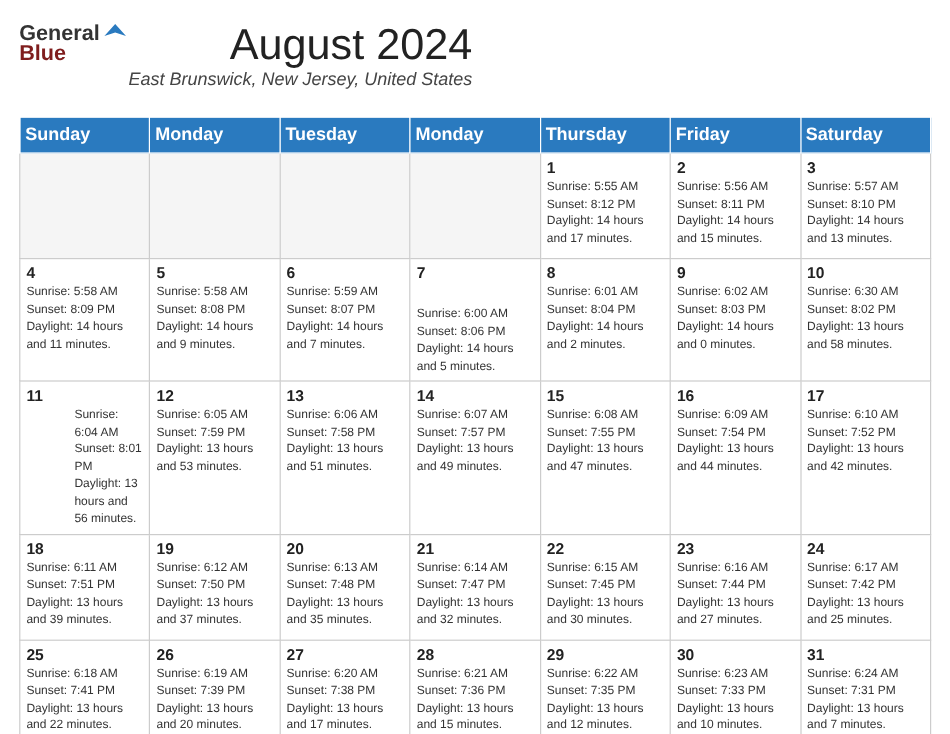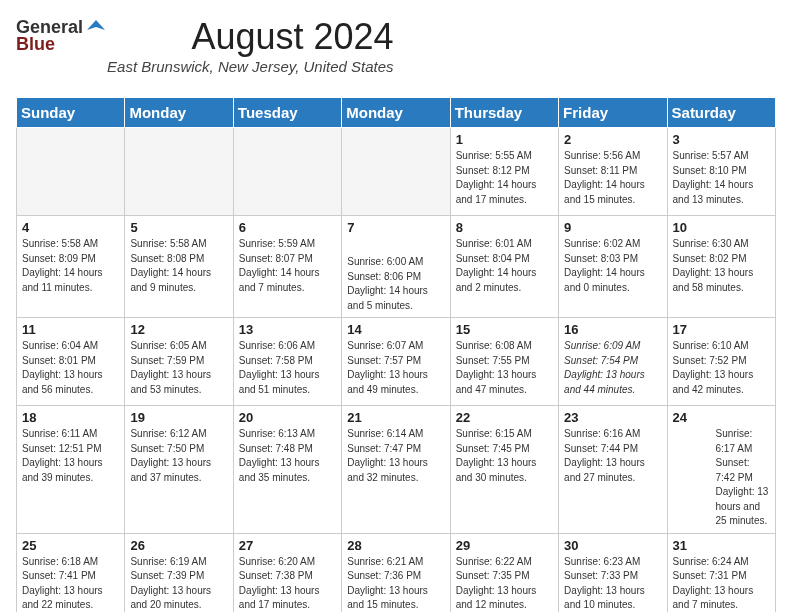--- a/index.html
+++ b/index.html
@@ -170,21 +170,21 @@
         <td>
           <div class="day-number">10</div>
           <div class="day-info" style="white-space: pre-line;">Sunrise: 6:30 AM
 Sunset: 8:02 PM
 Daylight: 13 hours and 58 minutes.</div>
         </td>
       </tr>
       <tr>
         <td>
           <div class="day-number">11</div>
-          <div class="day-info" style="white-space: pre-line;">Sunrise: 6:04 AM
+          <div class="day-info" style="white-space: pre-line; margin-left: 40px;">Sunrise: 6:04 AM
 Sunset: 8:01 PM
 Daylight: 13 hours and 56 minutes.</div>
         </td>
         <td>
           <div class="day-number">12</div>
           <div class="day-info" style="white-space: pre-line;">Sunrise: 6:05 AM
 Sunset: 7:59 PM
 Daylight: 13 hours and 53 minutes.</div>
         </td>
         <td>
@@ -200,36 +200,36 @@
 Daylight: 13 hours and 49 minutes.</div>
         </td>
         <td>
           <div class="day-number">15</div>
           <div class="day-info" style="white-space: pre-line;">Sunrise: 6:08 AM
 Sunset: 7:55 PM
 Daylight: 13 hours and 47 minutes.</div>
         </td>
         <td>
           <div class="day-number">16</div>
-          <div class="day-info" style="white-space: pre-line; font-style: italic;">Sunrise: 6:09 AM
+          <div class="day-info" style="white-space: pre-line;">Sunrise: 6:09 AM
 Sunset: 7:54 PM
 Daylight: 13 hours and 44 minutes.</div>
         </td>
         <td>
           <div class="day-number">17</div>
           <div class="day-info" style="white-space: pre-line;">Sunrise: 6:10 AM
 Sunset: 7:52 PM
 Daylight: 13 hours and 42 minutes.</div>
         </td>
       </tr>
       <tr>
         <td>
           <div class="day-number">18</div>
           <div class="day-info" style="white-space: pre-line;">Sunrise: 6:11 AM
-Sunset: 12:51 PM
+Sunset: 7:51 PM
 Daylight: 13 hours and 39 minutes.</div>
         </td>
         <td>
           <div class="day-number">19</div>
           <div class="day-info" style="white-space: pre-line;">Sunrise: 6:12 AM
 Sunset: 7:50 PM
 Daylight: 13 hours and 37 minutes.</div>
         </td>
         <td>
           <div class="day-number">20</div>
@@ -250,21 +250,21 @@
 Daylight: 13 hours and 30 minutes.</div>
         </td>
         <td>
           <div class="day-number">23</div>
           <div class="day-info" style="white-space: pre-line;">Sunrise: 6:16 AM
 Sunset: 7:44 PM
 Daylight: 13 hours and 27 minutes.</div>
         </td>
         <td>
           <div class="day-number">24</div>
-          <div class="day-info" style="white-space: pre-line; margin-left: 43px;">Sunrise: 6:17 AM
+          <div class="day-info" style="white-space: pre-line;">Sunrise: 6:17 AM
 Sunset: 7:42 PM
 Daylight: 13 hours and 25 minutes.</div>
         </td>
       </tr>
       <tr>
         <td>
           <div class="day-number">25</div>
           <div class="day-info" style="white-space: pre-line;">Sunrise: 6:18 AM
 Sunset: 7:41 PM
 Daylight: 13 hours and 22 minutes.</div>

